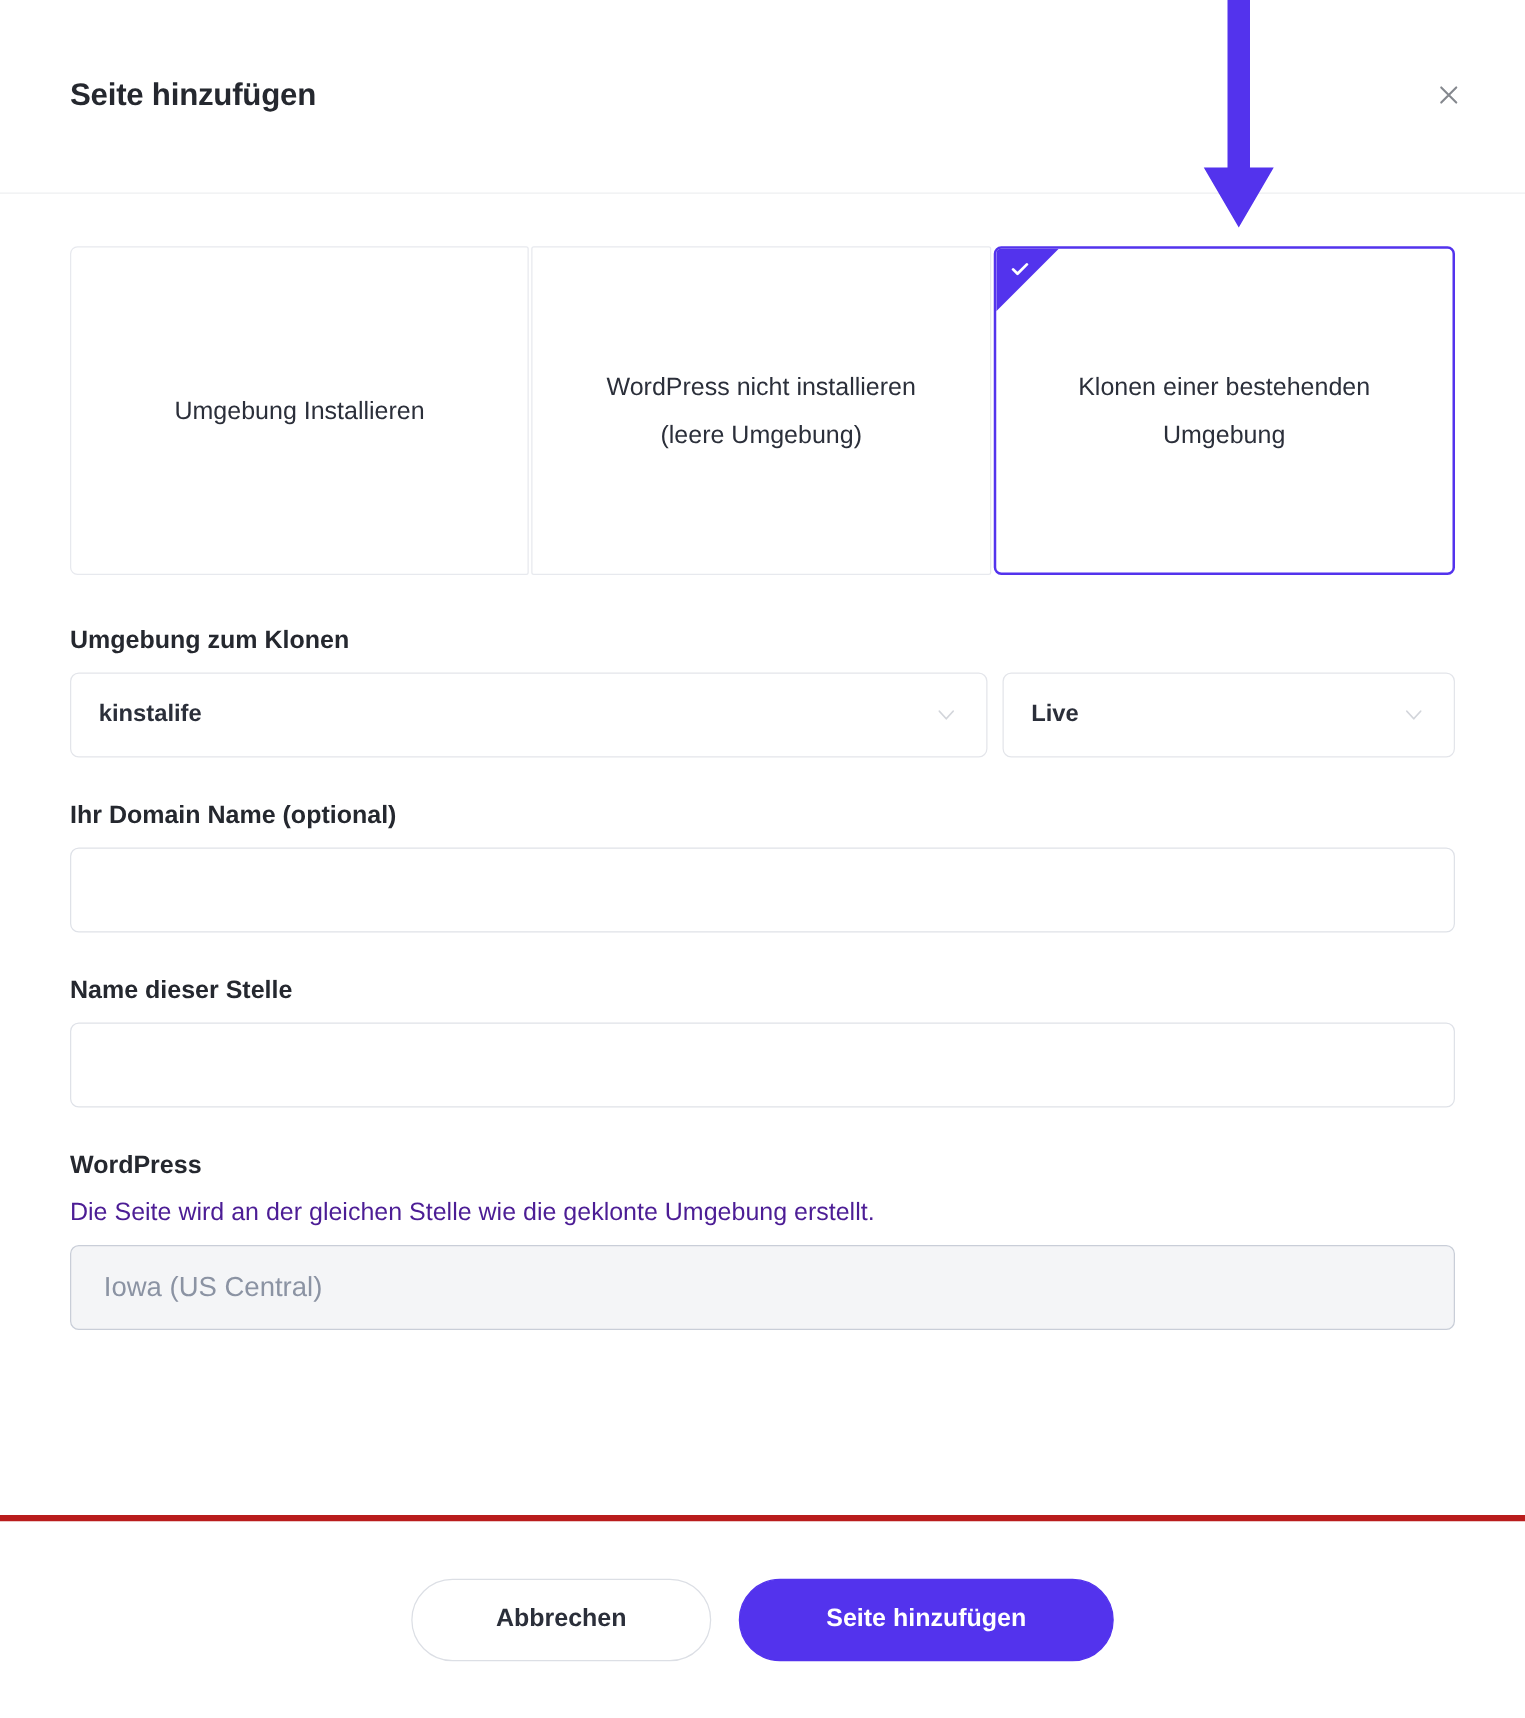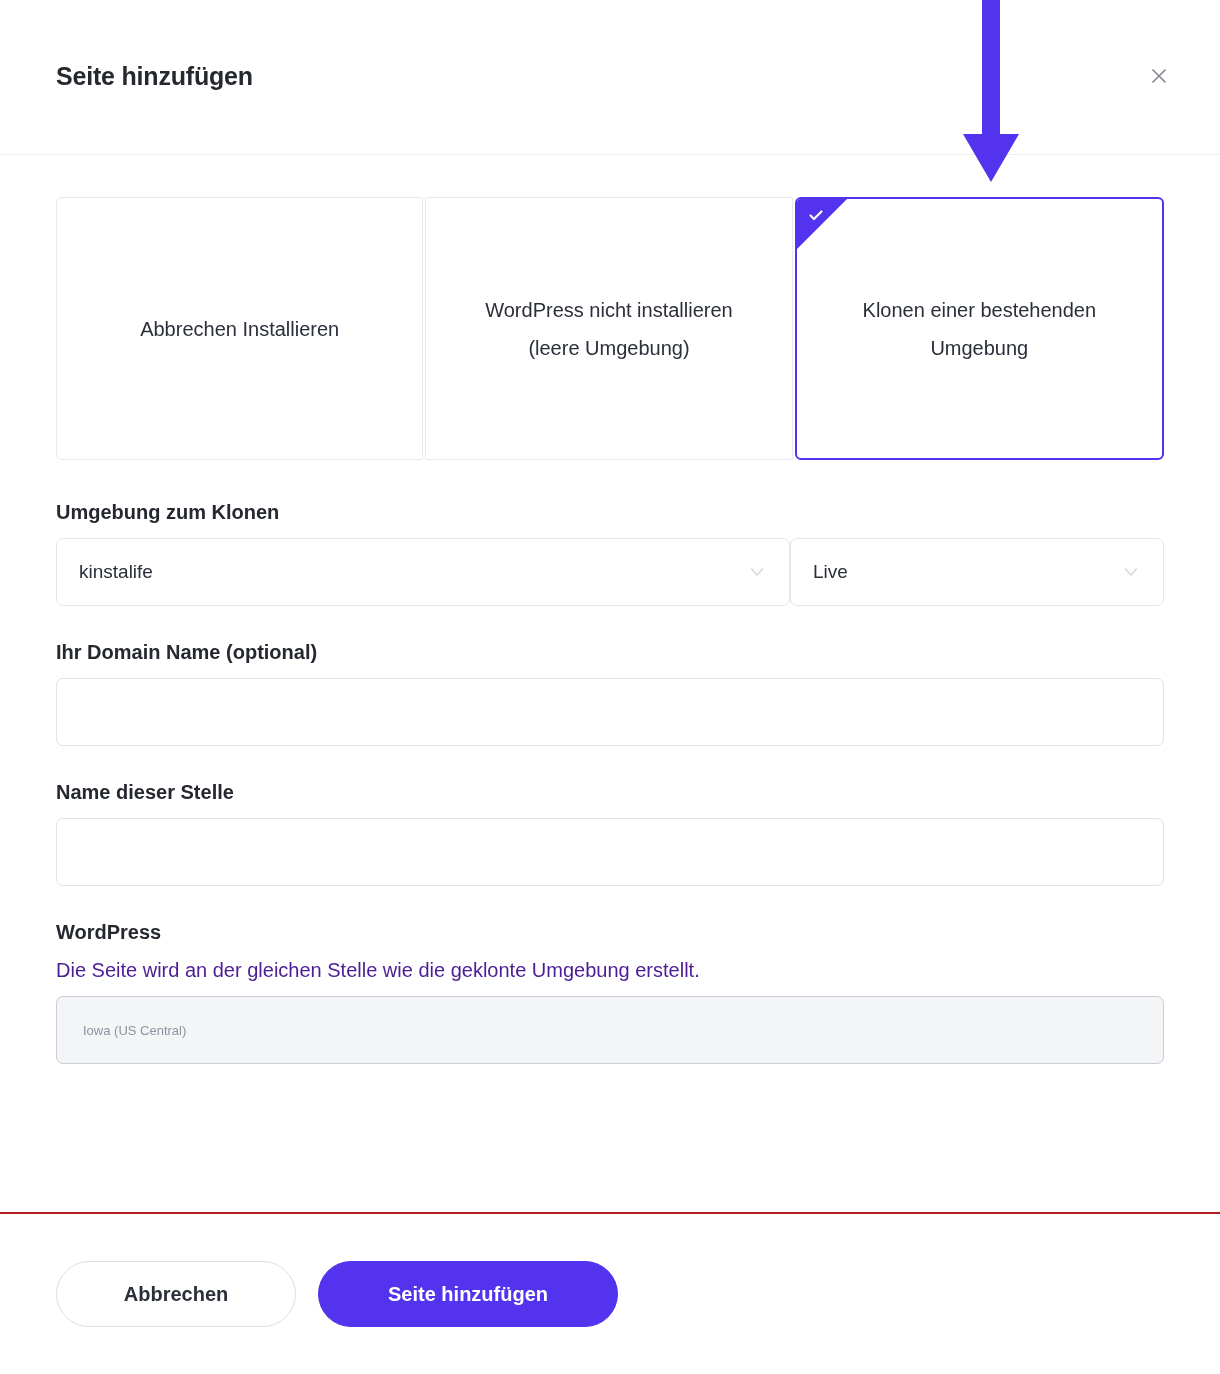--- a/index.html
+++ b/index.html
@@ -131,20 +131,22 @@
   .field-help {
     font-size: 20px;
     color: #4c1d95;
     margin-bottom: 14px;
     line-height: 24px;
     font-weight: 400;
   }
 
   .row-two {
     display: flex;
+    gap: 12px;
+    font-weight: bold;
   }
   .select-box {
     position: relative;
     height: 68px;
     border: 1px solid #e3e5ea;
     border-radius: 7px;
     background: #ffffff;
     display: flex;
     align-items: center;
     padding: 0 22px;
@@ -180,31 +182,31 @@
 
   .disabled-field {
     width: 100%;
     height: 68px;
     border: 1px solid #c9ced8;
     border-radius: 7px;
     background: #f4f5f7;
     display: flex;
     align-items: center;
     padding: 0 26px;
-    font-size: 13px;
+    font-size: 22px;
     color: #8b93a3;
   }
 
   
   .modal-footer {
     flex: 0 0 162px;
-    border-top: 2px solid #b91c1c;
-    display: flex;
-    align-items: center;
-    justify-content: flex-start;
+    border-top: 5px solid #b91c1c;
+    display: flex;
+    align-items: center;
+    justify-content: center;
     padding: 0 56px;
     gap: 22px;
   }
   .btn {
     border-radius: 999px;
     font-size: 20px;
     font-weight: 700;
     font-family: "Liberation Sans", sans-serif;
     cursor: pointer;
     height: 66px;
@@ -251,21 +253,21 @@
         </svg>
       </span>
     </button>
   </div>
 
   <div class="modal-body">
 
     <div class="option-cards">
 
       <div class="option-card">
-        <div class="card-label">Abbrechen Installieren</div>
+        <div class="card-label">Umgebung Installieren</div>
       </div>
 
       <div class="option-card">
         <div class="card-label">WordPress nicht installieren (leere Umgebung)</div>
       </div>
 
       <div class="option-card selected">
         <span class="card-check-corner"></span>
         <span class="card-check-mark">
           <svg width="16" height="16" viewBox="0 0 16 16" fill="none" aria-hidden="true">

